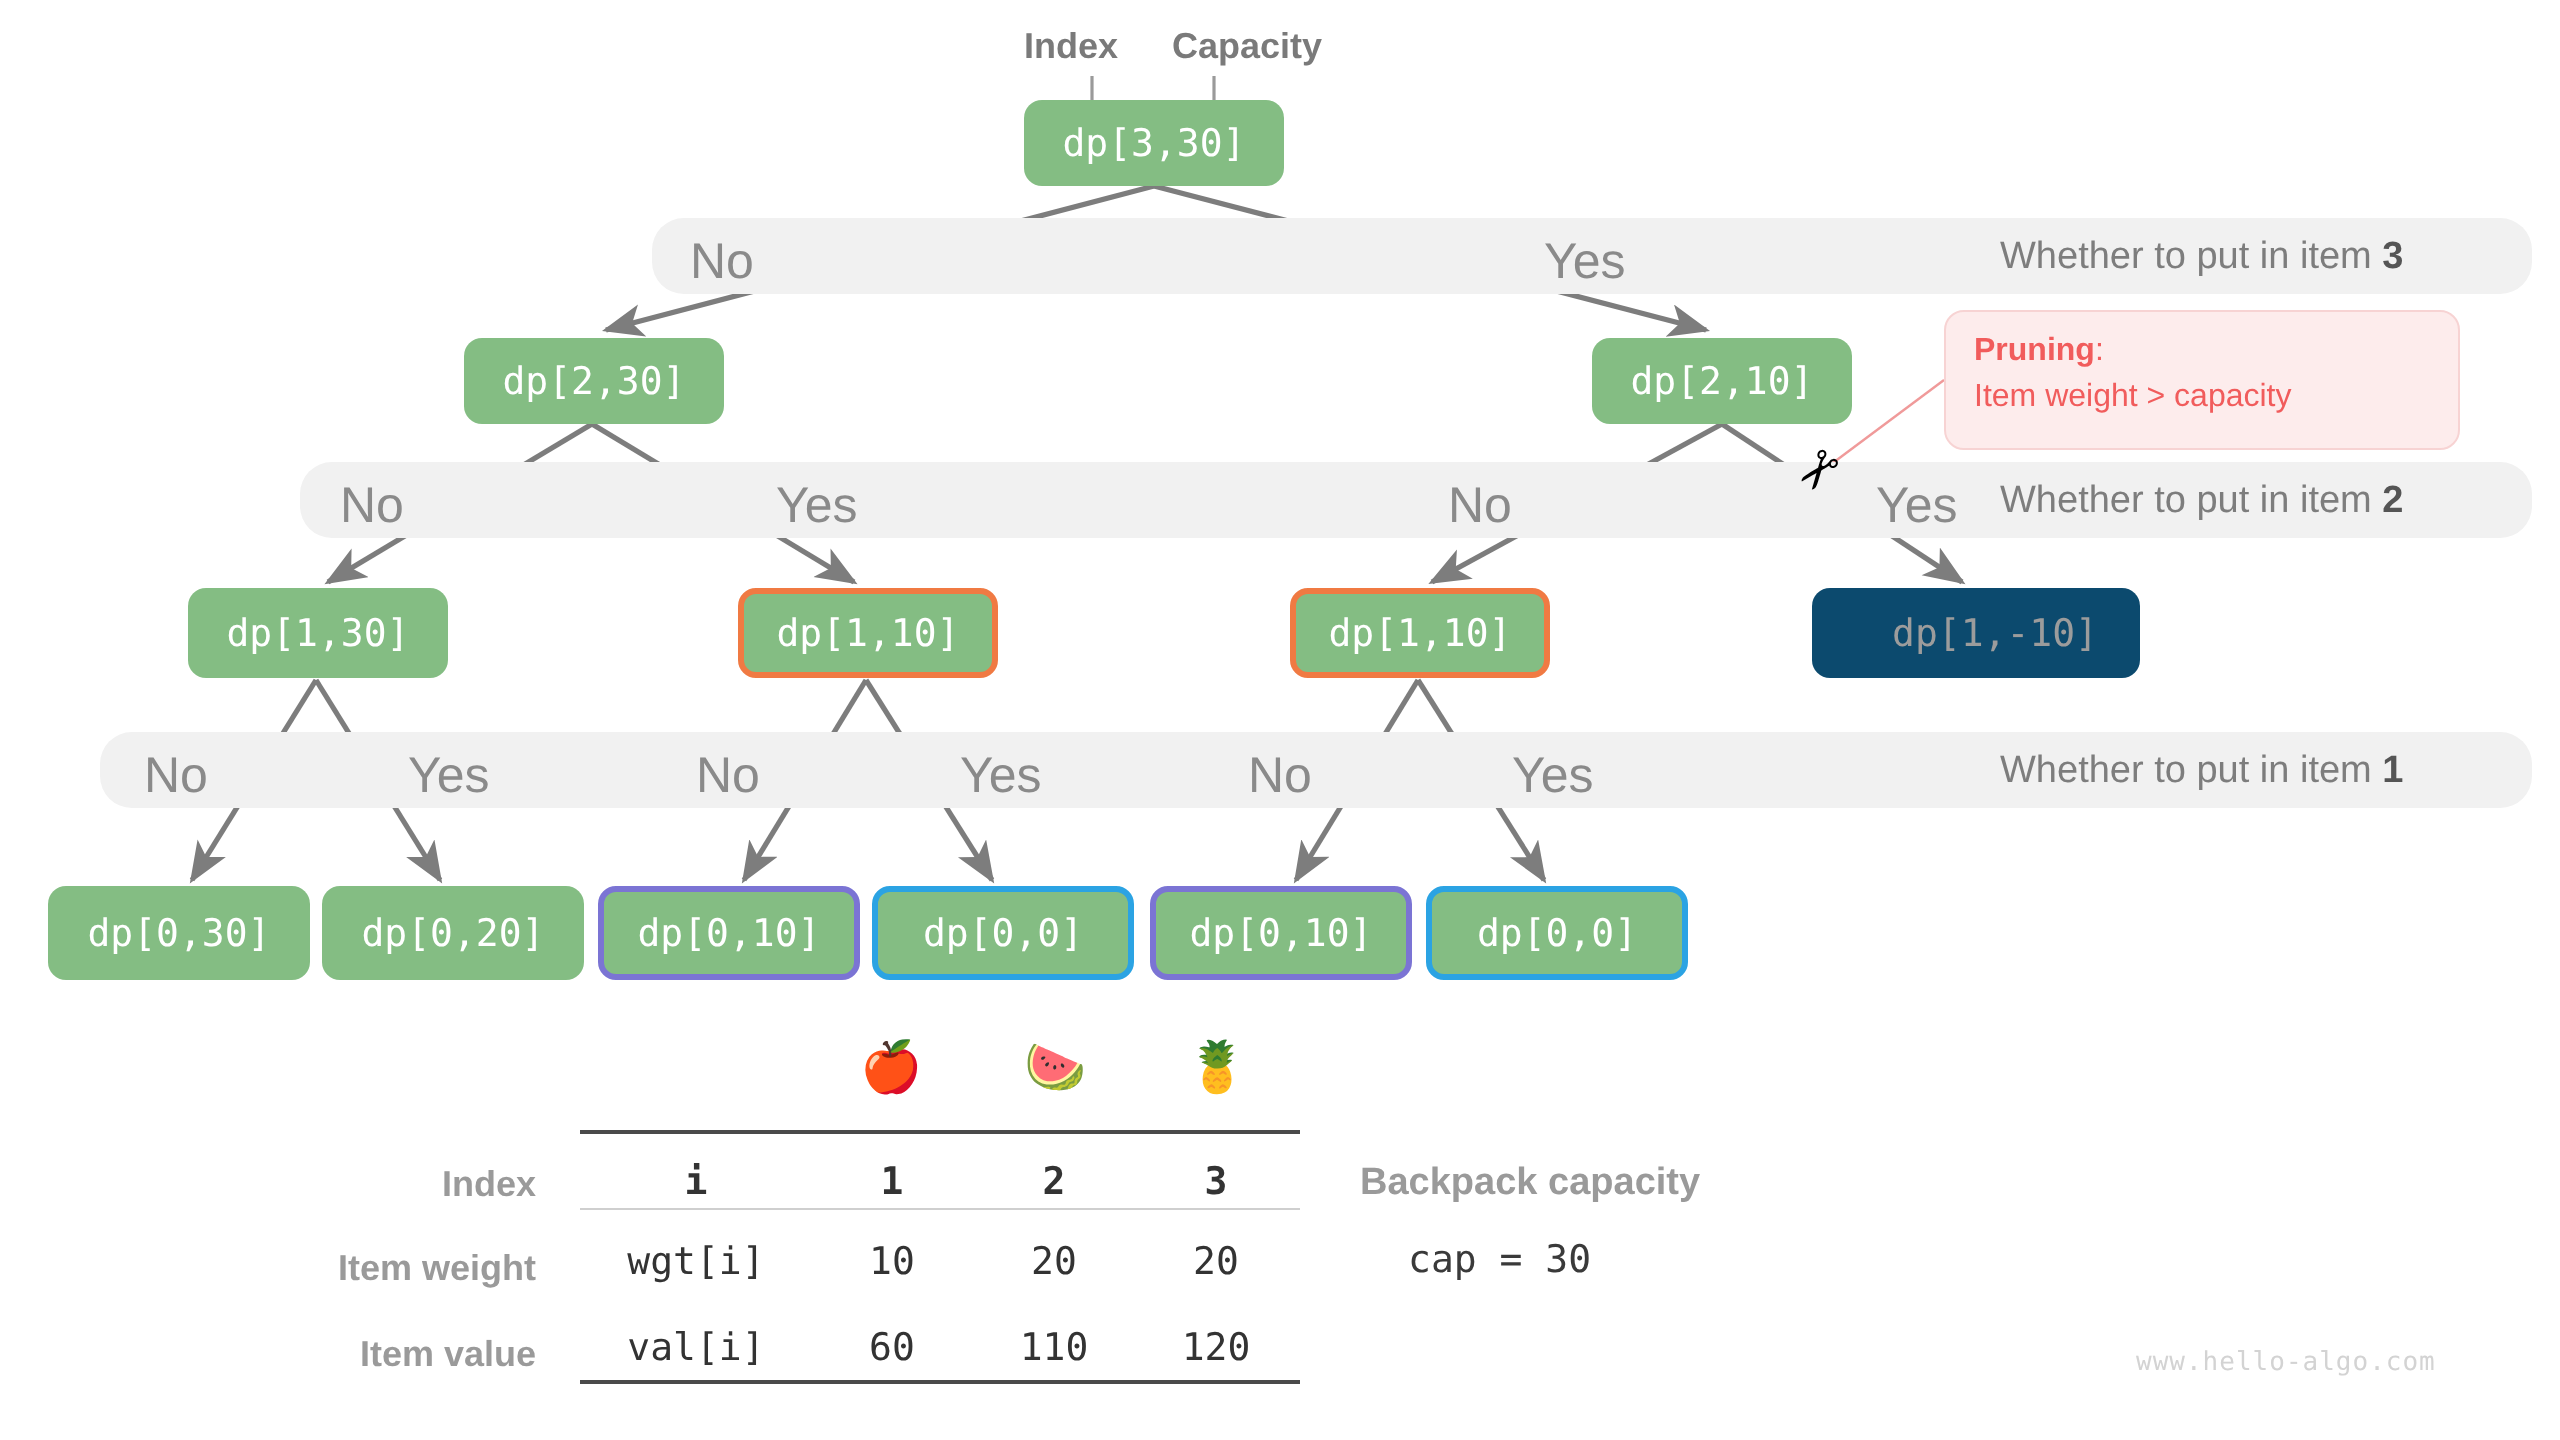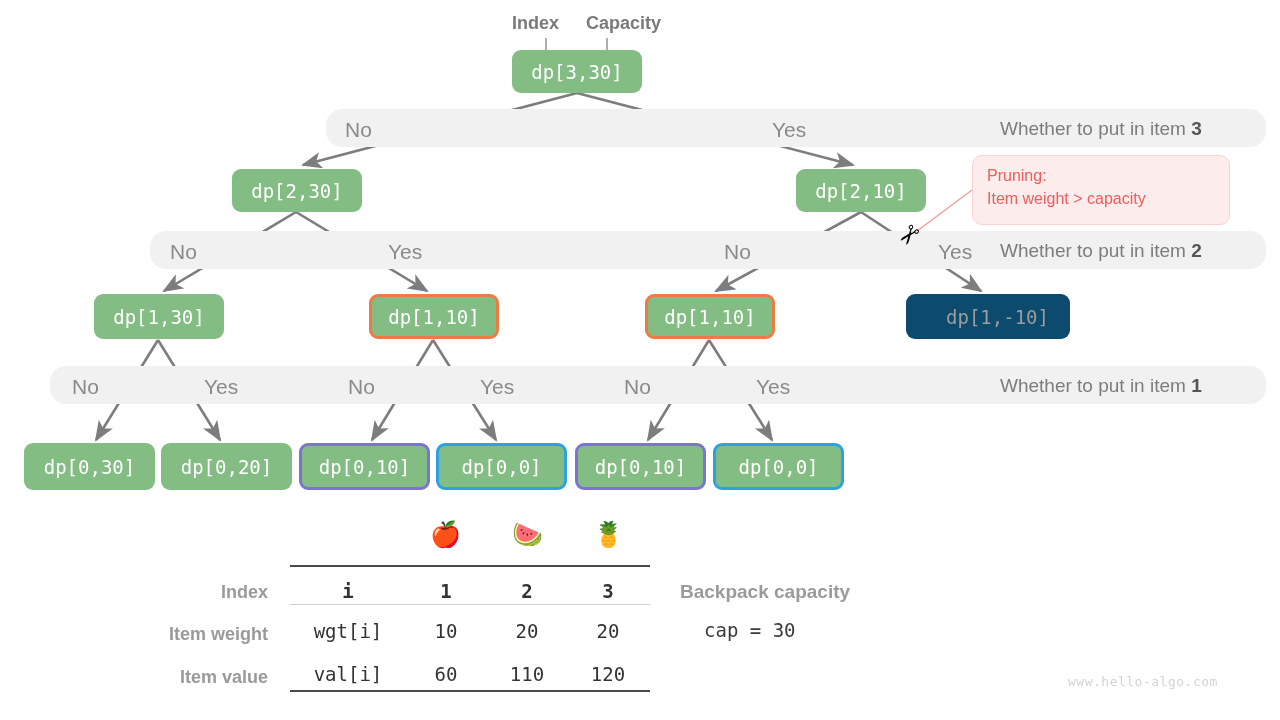--- a/index.html
+++ b/index.html
@@ -18,21 +18,21 @@
   
   .band{
     position:absolute;
     background:#f1f1f1;
     border-radius:16px;
     box-sizing:border-box;
   }
   .band-lbl{
     position:absolute;
     color:#8a8a8a;
-    font-size:21px;
+    font-size:25px;
     line-height:1;
     white-space:nowrap;
   }
   .band-q{
     position:absolute;
     color:#7d7d7d;
     font-size:19px;
     line-height:1;
     white-space:nowrap;
     text-align:right;
@@ -60,21 +60,21 @@
   
   .prune-box{
     position:absolute;
     background:#fdecec;
     border:1px solid #f7d3d3;
     border-radius:10px;
     box-sizing:border-box;
     padding:8px 12px 9px 14px;
   }
   .prune-l1{font-size:16px;color:#f15c5c;line-height:1.45;}
-  .prune-l1 b{font-weight:normal;}
+  .prune-l1 b{font-weight:bold;}
   .prune-l2{font-size:16px;color:#f15c5c;line-height:1.45;}
   .scissors{
     position:absolute;
     font-size:26px;
     transform:rotate(128deg);
     transform-origin:50% 50%;
     line-height:1;
   }
 
   

